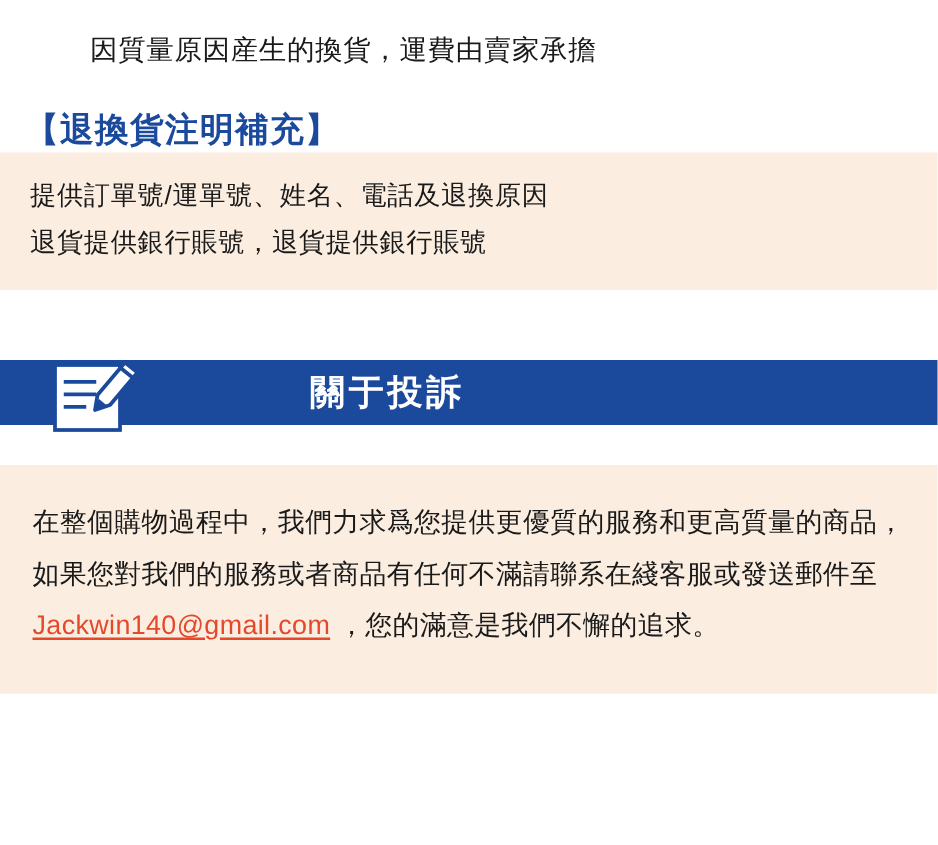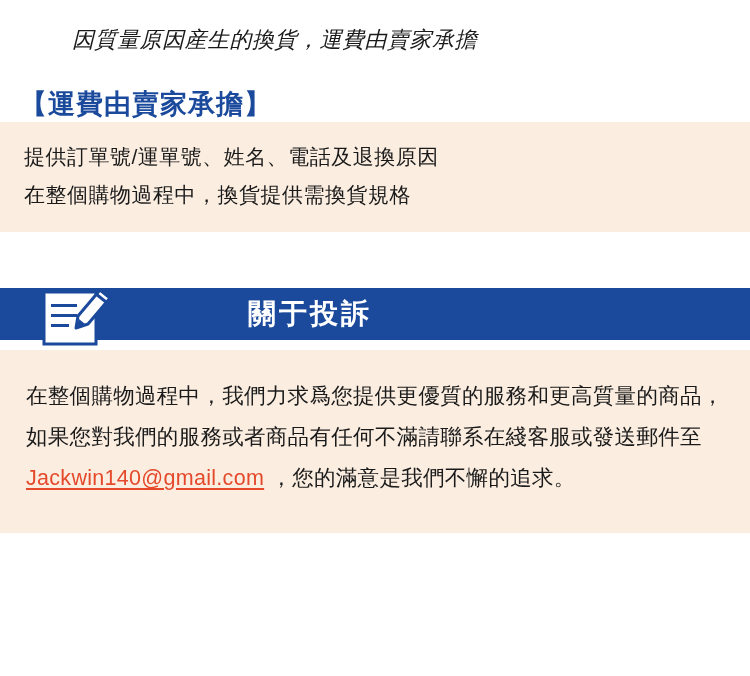--- a/index.html
+++ b/index.html
@@ -16,21 +16,20 @@
   }
   .page {
     position: relative;
     width: 750px;
     height: 676px;
   }
 
   
   .top-lines {
     padding: 18px 0 0 0;
-    font-style: italic;
   }
   .top-line {
     font-size: 22px;
     line-height: 44px;
     color: #1a1a1a;
     padding-left: 72px;
     letter-spacing: 0.5px;
     white-space: nowrap;
   }
 
@@ -90,20 +89,21 @@
   .banner-icon {
     position: absolute;
     left: 38px;
     top: 0px;
     width: 76px;
     height: 74px;
   }
 
   
   .body-box {
+    margin-top: 22px;
     background: #fbeee1;
     padding: 26px 26px 34px 26px;
     box-sizing: border-box;
     width: 750px;
   }
   .body-text {
     font-size: 21.5px;
     line-height: 41px;
     color: #1a1a1a;
     letter-spacing: 0.3px;
@@ -117,25 +117,25 @@
 </style>
 </head>
 <body>
 
 <div class="page">
 
   <div class="top-lines">
     <div class="top-line">因質量原因産生的換貨，運費由賣家承擔</div>
   </div>
 
-  <div class="section-heading">【運費由賣家承擔】</div>
+  <div class="section-heading">【退換貨注明補充】</div>
 
   <div class="note-box">
     <div class="note-line">提供訂單號/運單號、姓名、電話及退換原因</div>
-    <div class="note-line">在整個購物過程中，換貨提供需換貨規格</div>
+    <div class="note-line">退貨提供銀行賬號，退貨提供銀行賬號</div>
   </div>
 
   <div class="banner-wrap">
     <div class="banner-bar"></div>
     <div class="banner-title">關于投訴</div>
     <svg class="banner-icon" viewBox="0 0 76 74">
       <rect x="6" y="16" width="52" height="52" fill="#ffffff" stroke="#1b4a9c" stroke-width="3"></rect>
       <rect x="13" y="28" width="26" height="3" fill="#1b4a9c"></rect>
       <rect x="13" y="38" width="26" height="3" fill="#1b4a9c"></rect>
       <rect x="13" y="48" width="18" height="3" fill="#1b4a9c"></rect>

